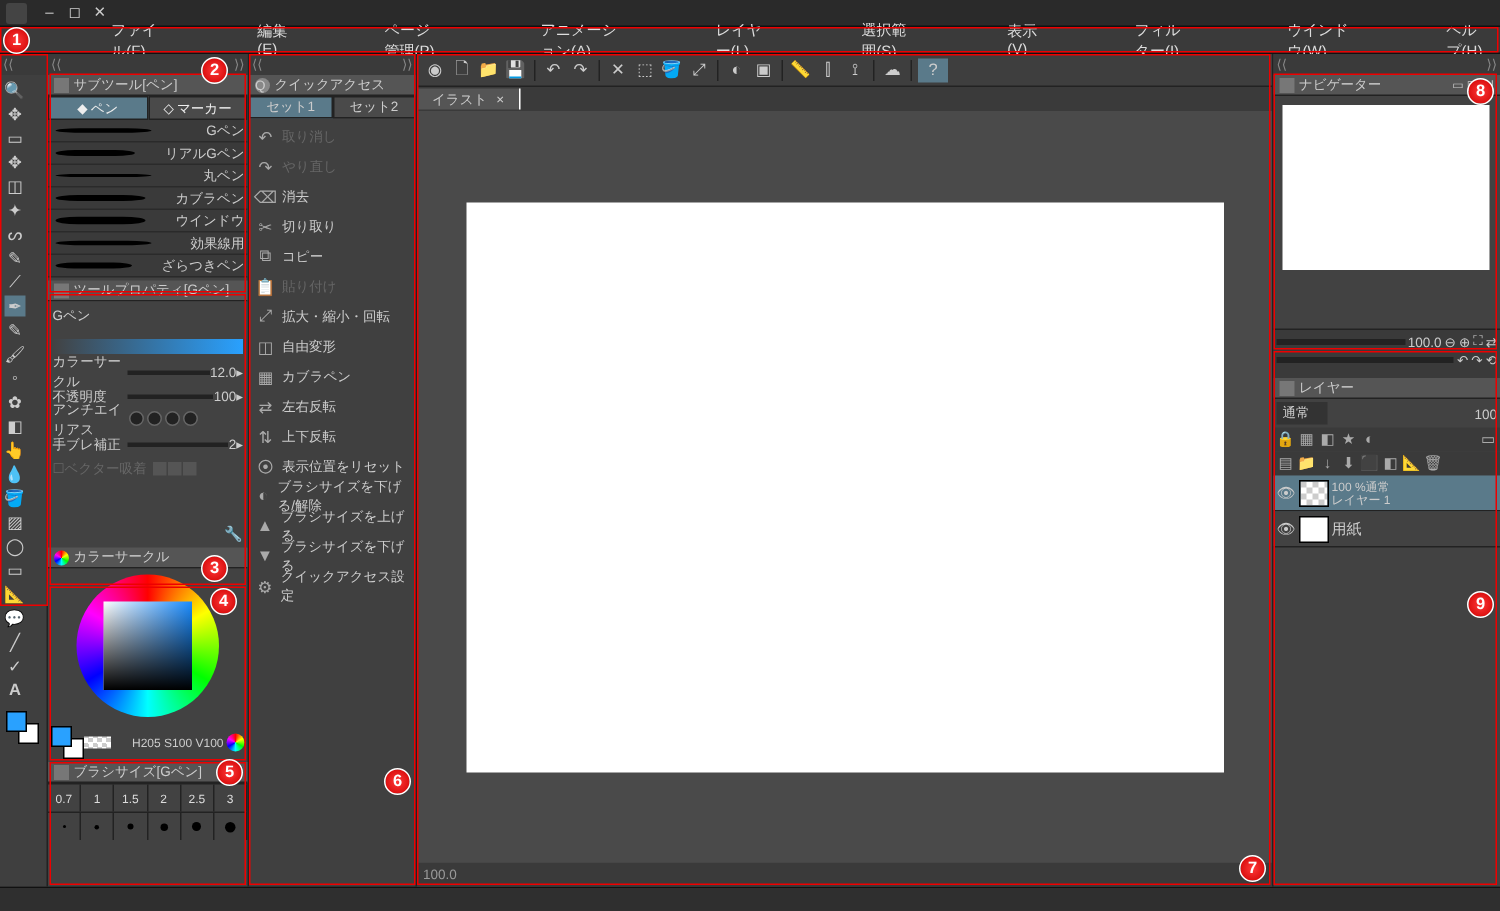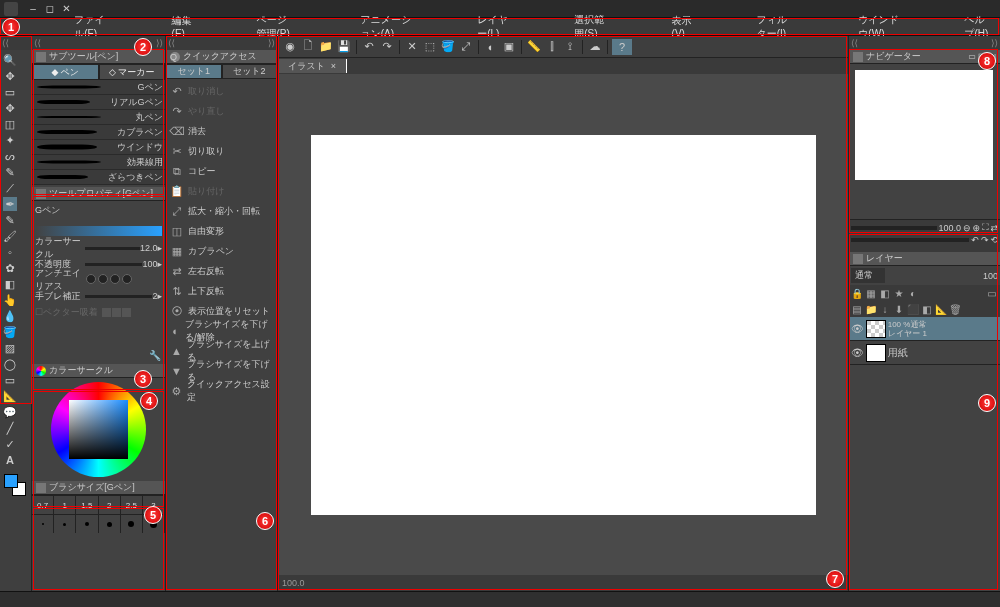--- a/index.html
+++ b/index.html
@@ -239,20 +239,29 @@
     </div>
 
     <div class="panel-tab">
         <span class="tab-icon" style="background:conic-gradient(red,yellow,lime,cyan,blue,magenta,red);border-radius:50%"></span>
         <span>カラーサークル</span>
       </div>
     <div style="position:relative">
       <div class="color-circle">
           <div class="color-sq"></div>
         </div>
+      <div class="swatches">
+        <div class="mini-sw">
+            <div class="bg"></div>
+            <div class="fg"></div>
+          </div>
+        <div class="checker-strip" style="width:18px"></div>
+        <span style="margin-left:auto;font-size:8px">H<span>205</span> S<span>100</span> V<span>100</span></span>
+        <span style="width:12px;height:12px;border-radius:50%;background:conic-gradient(red,yellow,lime,cyan,blue,magenta,red);margin-left:2px"></span>
+      </div>
     </div>
 
     <div class="panel-tab">
         <span class="tab-icon"></span>
         <span>ブラシサイズ[Gペン]</span>
       </div>
     <div>
       <div class="brush-preset-row">
         <div>0.7</div>
           <div>1</div>

